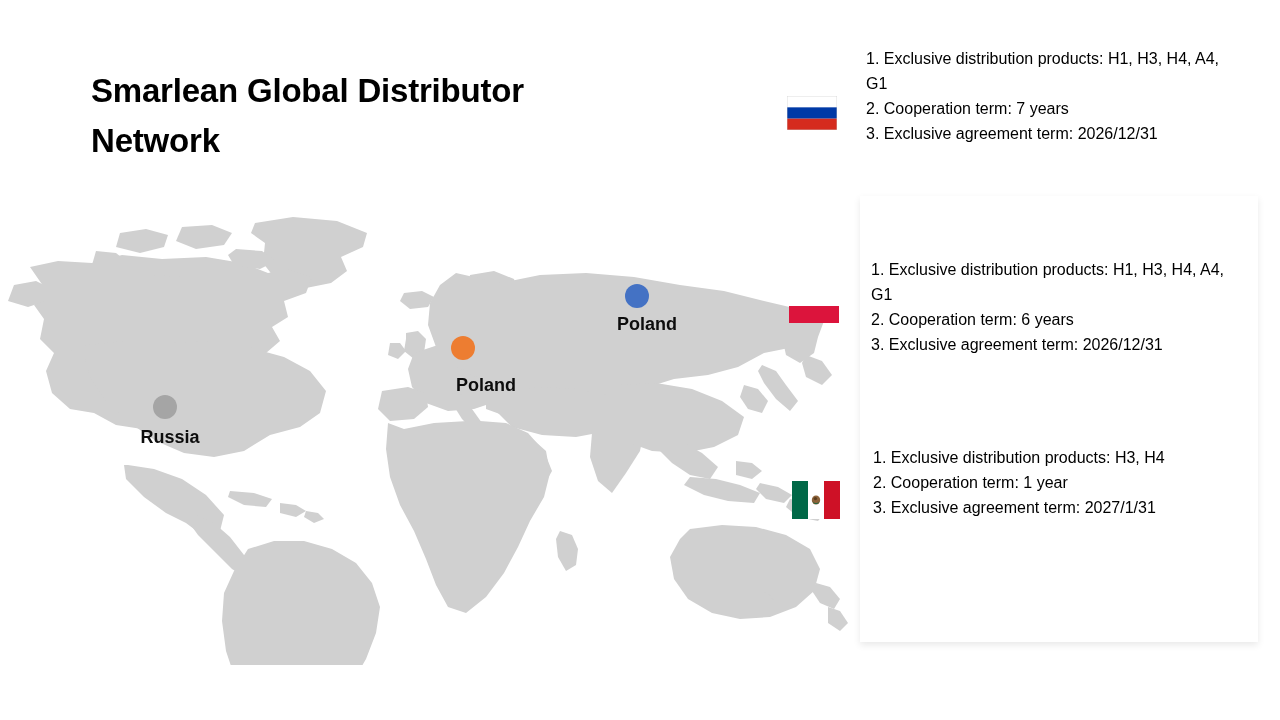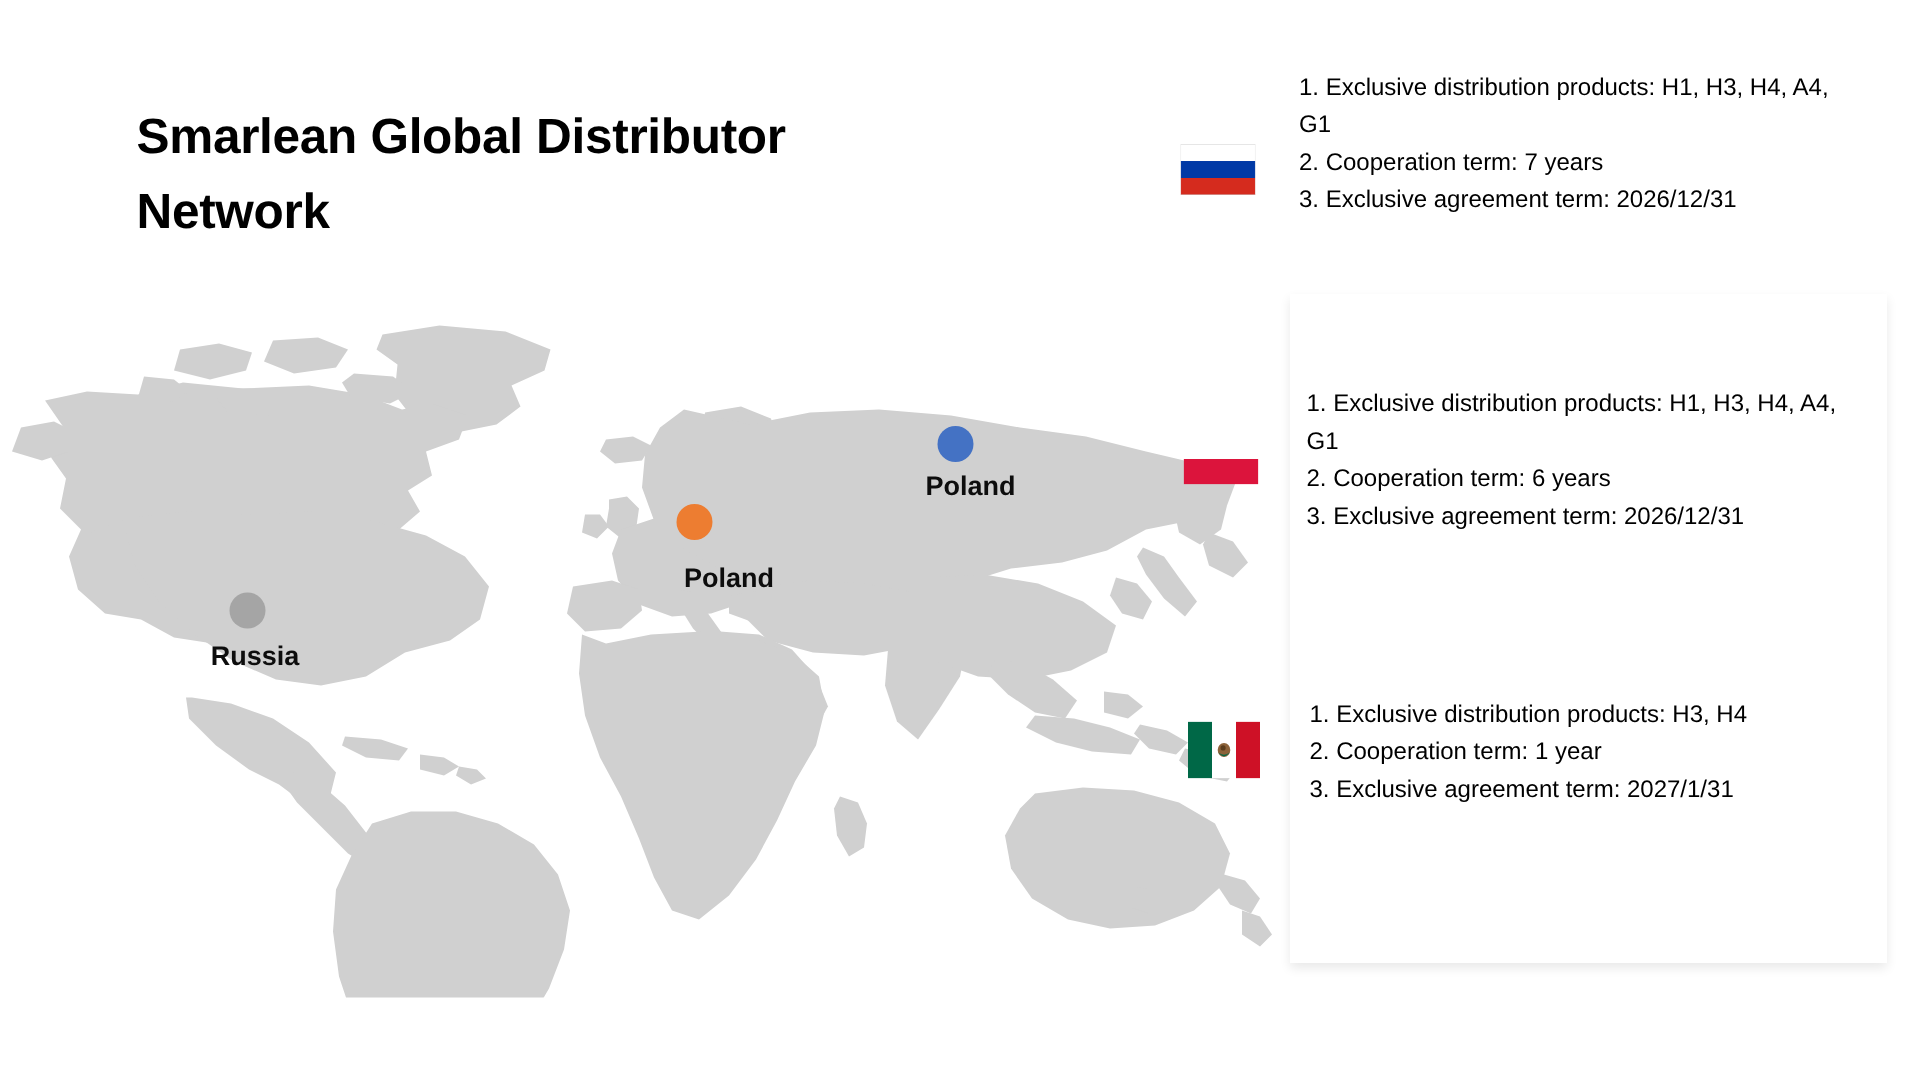--- a/index.html
+++ b/index.html
@@ -94,21 +94,21 @@
 
   .info-block {
     position: absolute;
     font-size: 16px;
     line-height: 1.57;
     color: #000000;
     white-space: pre-line;
   }
   #info-block-russia { left: 866px; top: 46px;  width: 378px; }
   #info-block-poland { left: 871px; top: 257px; width: 378px; }
-  #info-block-mexico { left: 873px; top: 445px; width: 378px; margin-top: 19px; }
+  #info-block-mexico { left: 873px; top: 445px; width: 378px; }
 
   
   .flag {
     position: absolute;
     width: 50px;
     height: 34px;
     overflow: hidden;
   }
   .flag svg { display: block; width: 100%; height: 100%; }
 

